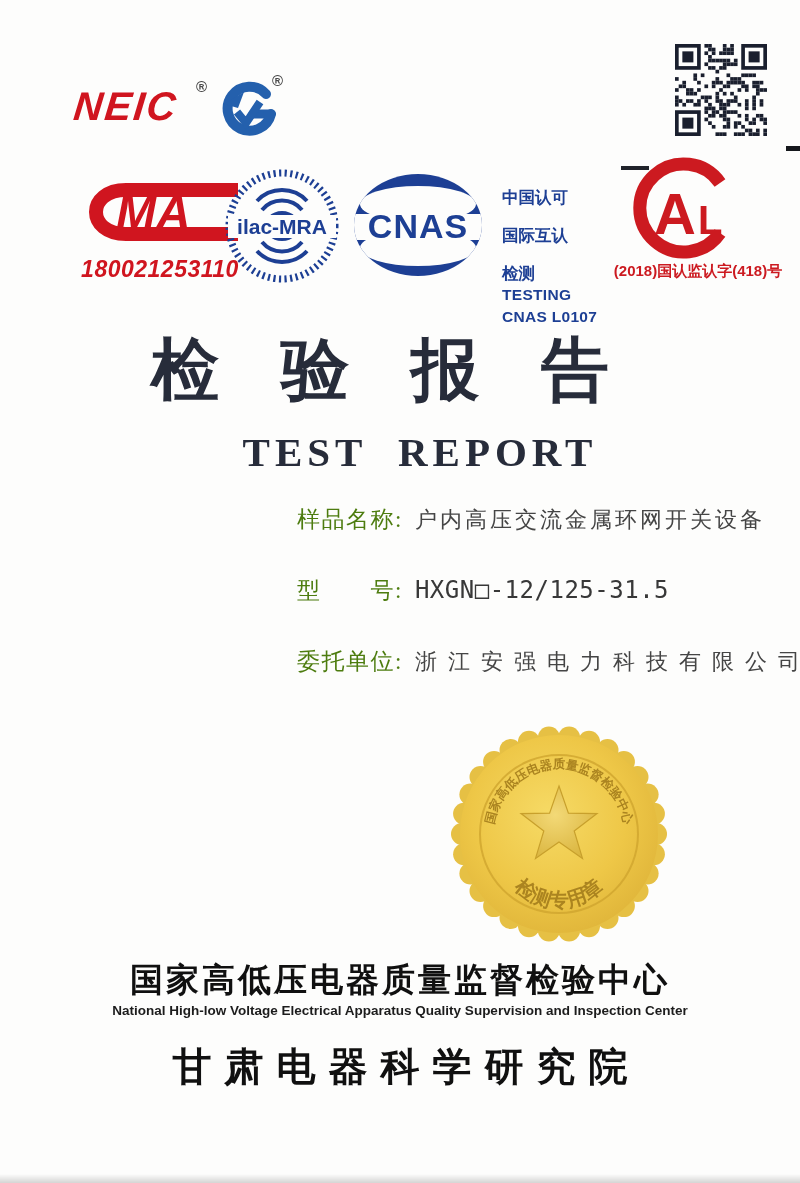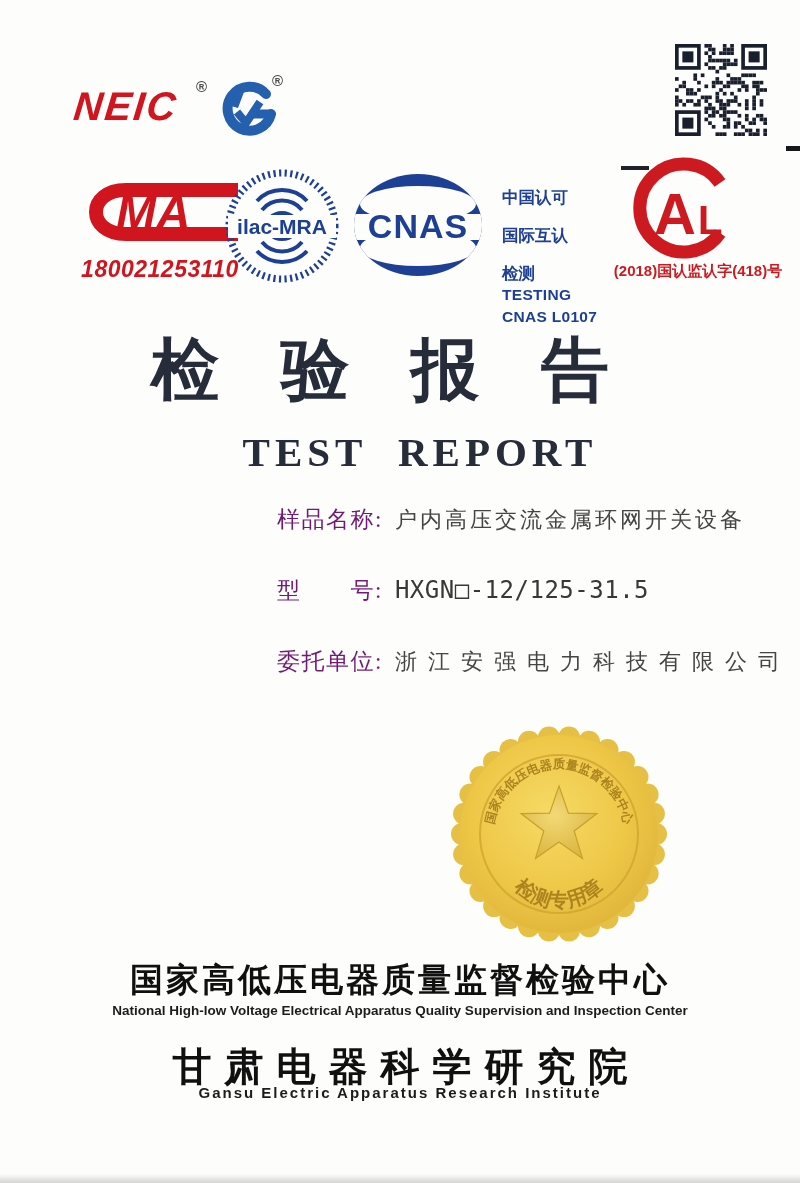--- a/index.html
+++ b/index.html
@@ -43,21 +43,21 @@
     font-family:"Liberation Serif","DejaVu Serif",serif;
     font-size:41px;font-weight:900;color:#272c3a;
     letter-spacing:5px;word-spacing:16px;padding-left:20px;}
 
   
   .field-row{left:277px;white-space:nowrap;
     font-family:"Liberation Serif","DejaVu Serif",serif;color:#454545;}
   .row-sample{top:504px;}
   .row-model{top:575px;}
   .row-client{top:646px;}
-  .f-label{font-size:23px;letter-spacing:1.5px;margin-right:8px;color:#701a75;}
+  .f-label{font-size:23px;letter-spacing:1.5px;margin-right:8px;color:#4d7c0f;margin-left:20px;}
   .row-sample .f-value{font-size:22px;letter-spacing:3px;}
   .row-model  .f-value{font-family:"DejaVu Sans Mono","Liberation Mono",monospace;
                        font-size:24px;letter-spacing:.5px;color:#383838;}
   .row-client .f-value{font-size:22px;letter-spacing:11px;}
 
   
   .seal{left:451px;top:726px;}
 
   
   .f-zh1{left:0;top:958px;width:800px;text-align:center;
@@ -398,18 +398,17 @@
       <textPath href="#sealTopArc" startOffset="50%" text-anchor="middle">国家高低压电器质量监督检验中心</textPath>
     </text>
     <text font-size="20" font-weight="800" fill="#a8811e" opacity=".95" font-family="Liberation Sans, sans-serif">
       <textPath href="#sealBottomArc" startOffset="50%" text-anchor="middle">检测专用章</textPath>
     </text>
   </svg>
 
   <div class="abs f-zh1">国家高低压电器质量监督检验中心</div>
   <div class="abs f-en1">National High-low Voltage Electrical Apparatus Quality Supervision and Inspection Center</div>
   <div class="abs f-zh2">甘肃电器科学研究院</div>
-  <div class="abs f-en2">Gansu Electric Apparatus Research Institute</div>
 
   <div class="abs mark-tr"></div>
   <div class="abs mark-no"></div>
   <div class="abs edge-bottom"></div>
 </div>
 
 </body></html>

